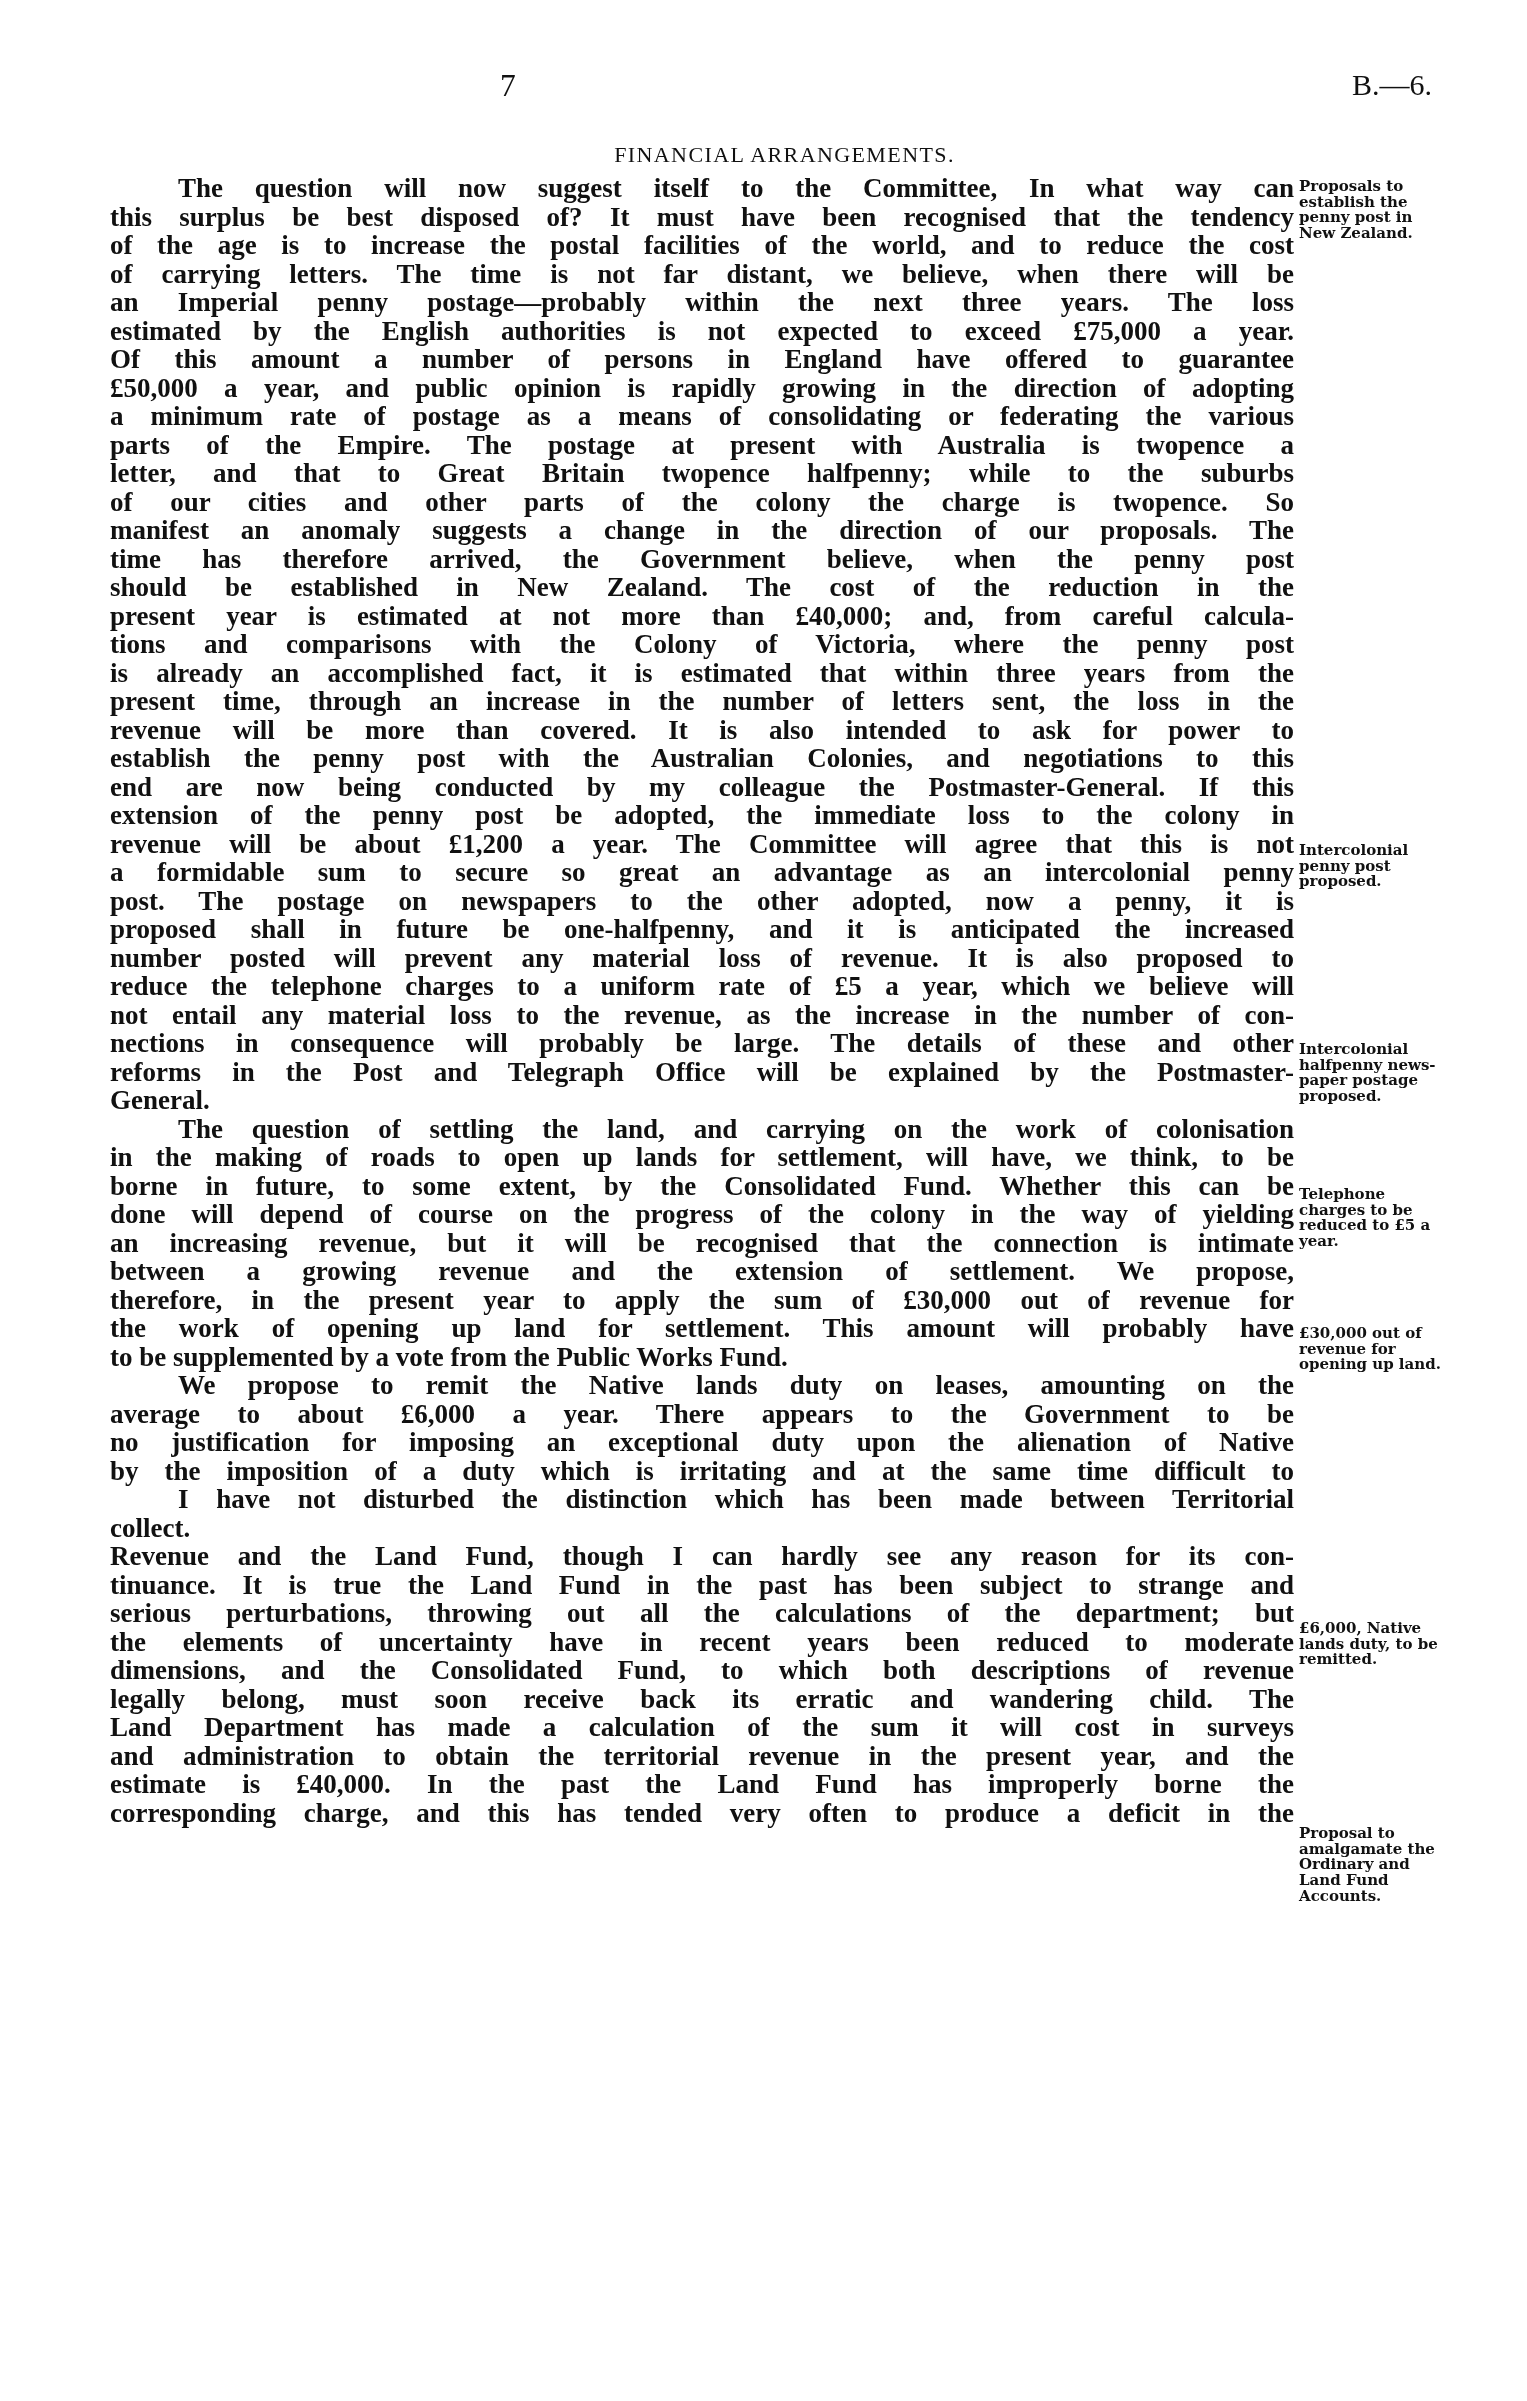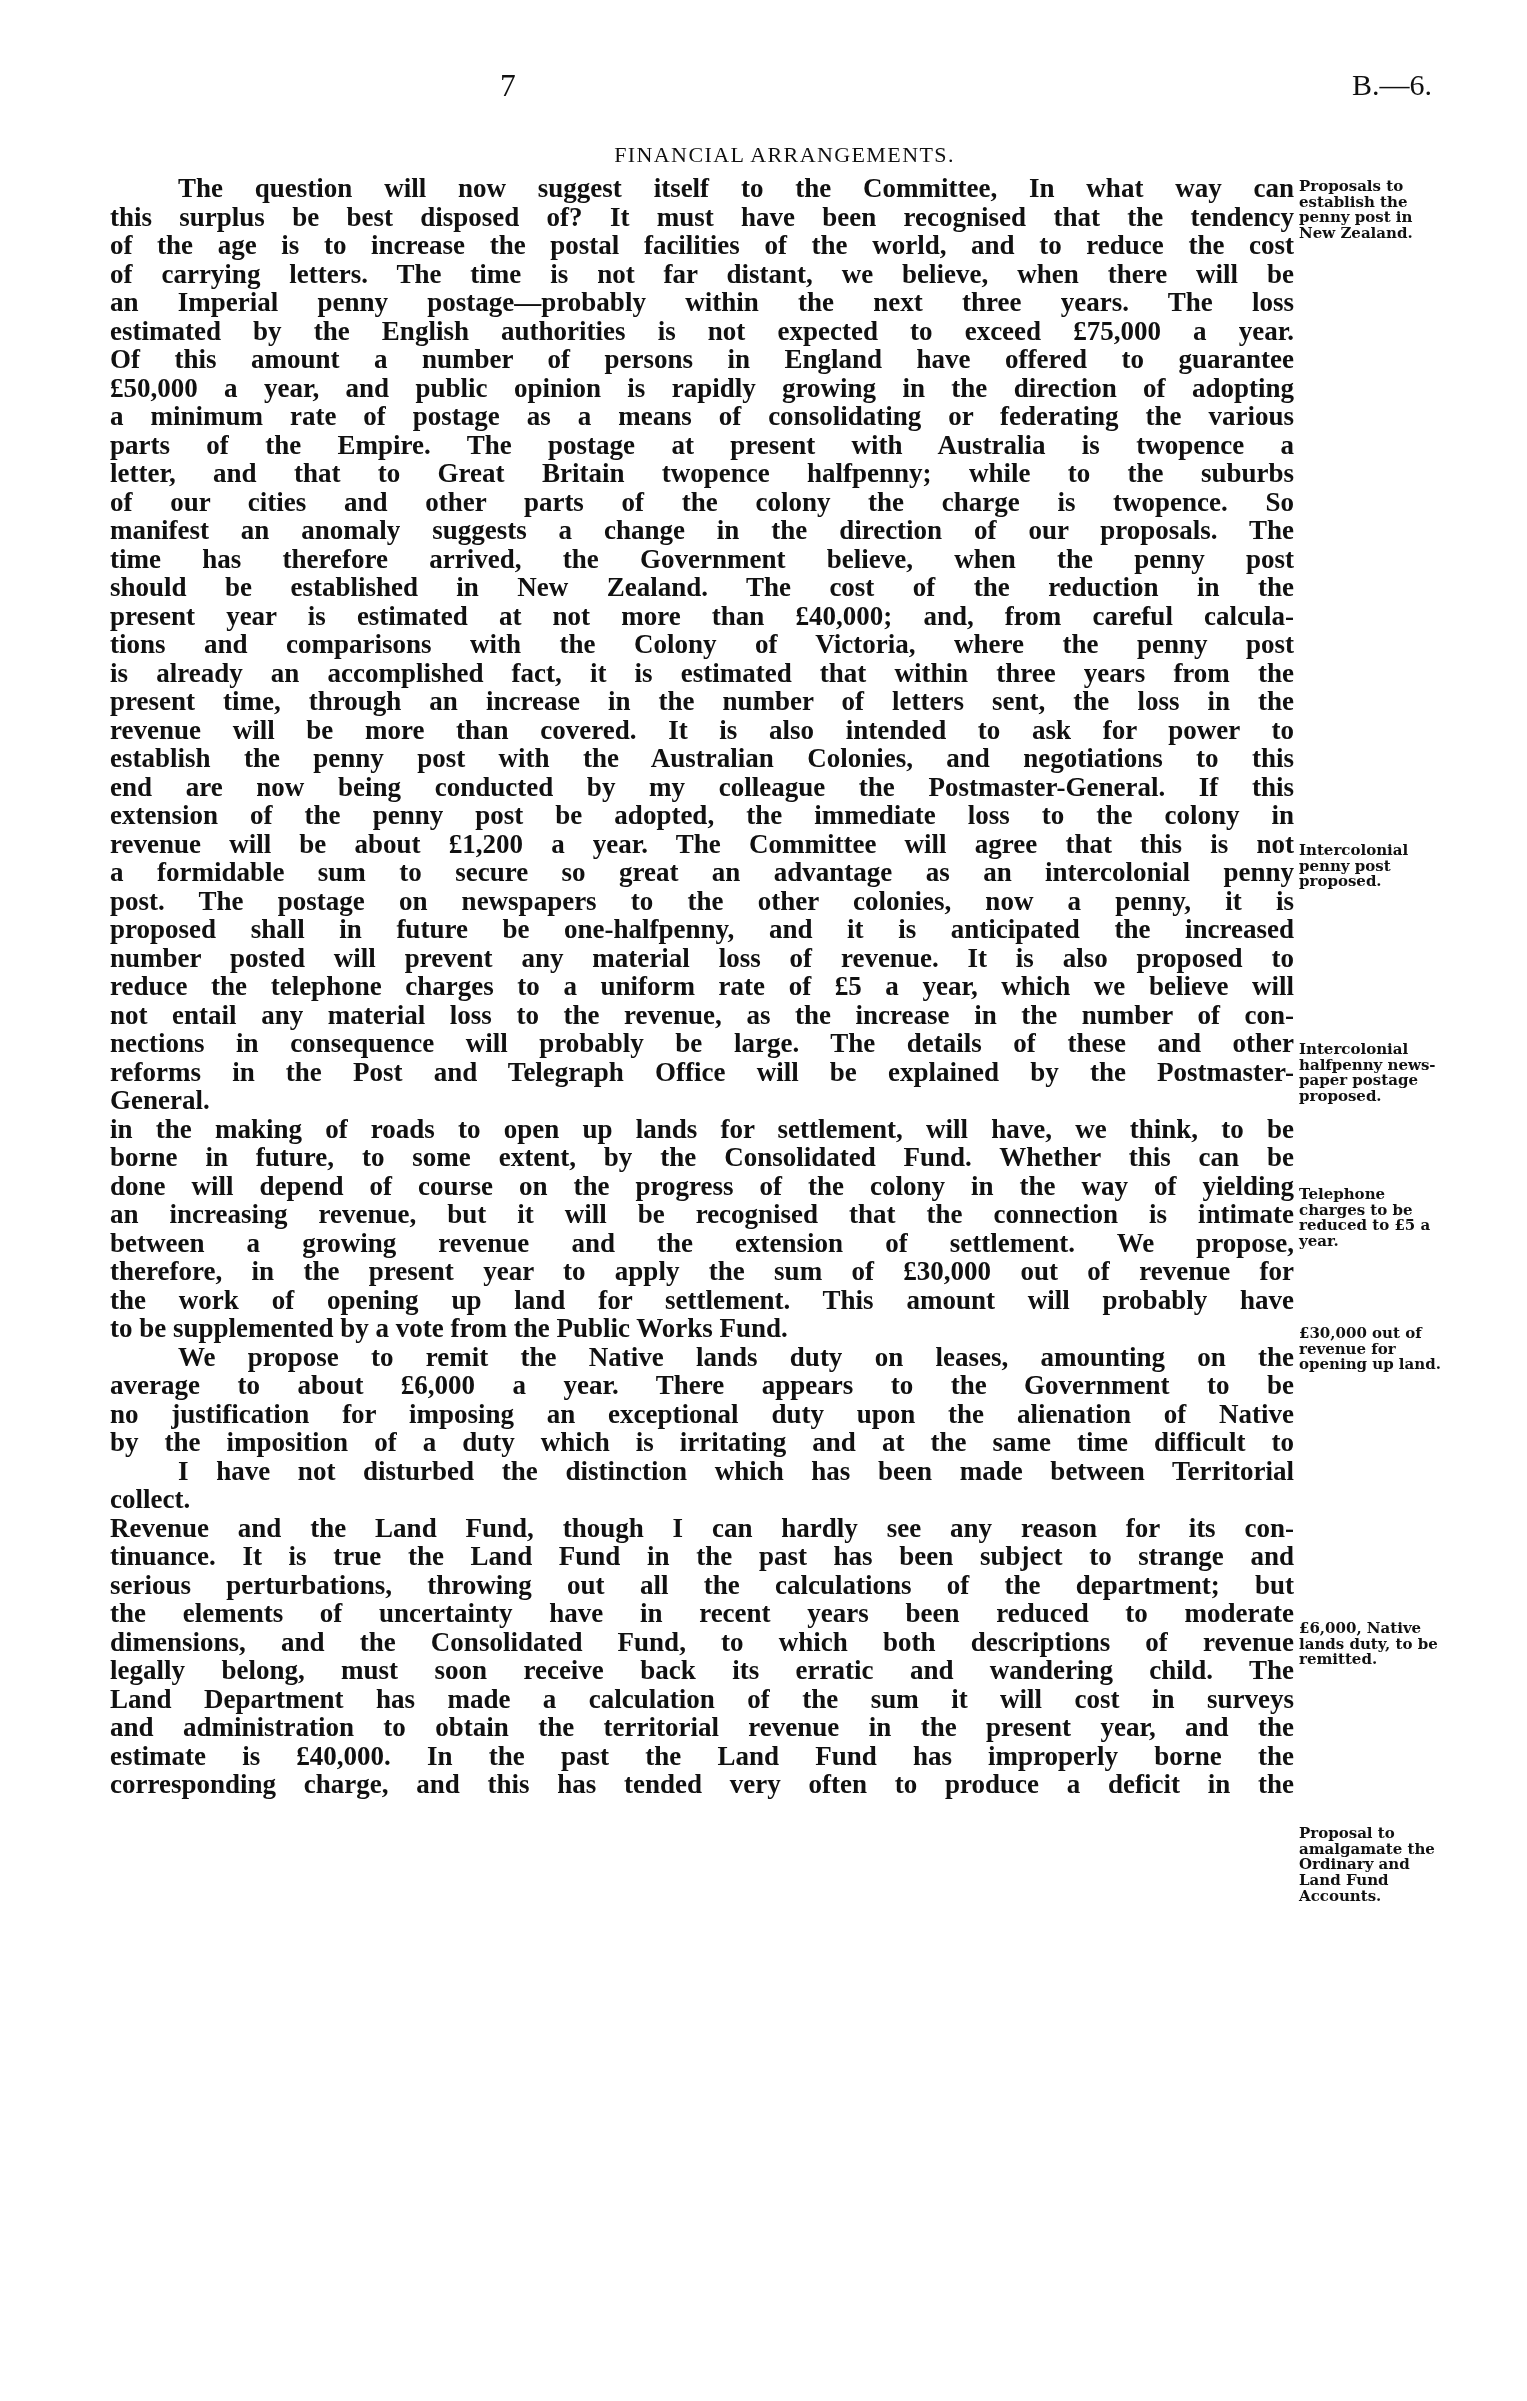--- a/index.html
+++ b/index.html
@@ -52,29 +52,30 @@
     <div class="line">present year is estimated at not more than £40,000; and, from careful calcula-</div>
     <div class="line">tions and comparisons with the Colony of Victoria, where the penny post</div>
     <div class="line">is already an accomplished fact, it is estimated that within three years from the</div>
     <div class="line">present time, through an increase in the number of letters sent, the loss in the</div>
     <div class="line">revenue will be more than covered. It is also intended to ask for power to</div>
     <div class="line">establish the penny post with the Australian Colonies, and negotiations to this</div>
     <div class="line">end are now being conducted by my colleague the Postmaster-General. If this</div>
     <div class="line">extension of the penny post be adopted, the immediate loss to the colony in</div>
     <div class="line">revenue will be about £1,200 a year. The Committee will agree that this is not</div>
     <div class="line">a formidable sum to secure so great an advantage as an intercolonial penny</div>
-    <div class="line">post. The postage on newspapers to the other colonies, now a penny, it is</div>
+    <div class="line">post. The postage on newspapers to the other adopted, now a penny, it is</div>
     <div class="line">proposed shall in future be one-halfpenny, and it is anticipated the increased</div>
     <div class="line">number posted will prevent any material loss of revenue. It is also proposed to</div>
     <div class="line">reduce the telephone charges to a uniform rate of £5 a year, which we believe will</div>
     <div class="line">not entail any material loss to the revenue, as the increase in the number of con-</div>
     <div class="line">nections in consequence will probably be large. The details of these and other</div>
     <div class="line">reforms in the Post and Telegraph Office will be explained by the Postmaster-</div>
     <div class="line last">General.</div>
 
+    <div class="line indent">The question of settling the land, and carrying on the work of colonisation</div>
     <div class="line">in the making of roads to open up lands for settlement, will have, we think, to be</div>
     <div class="line">borne in future, to some extent, by the Consolidated Fund. Whether this can be</div>
     <div class="line">done will depend of course on the progress of the colony in the way of yielding</div>
     <div class="line">an increasing revenue, but it will be recognised that the connection is intimate</div>
     <div class="line">between a growing revenue and the extension of settlement. We propose,</div>
     <div class="line">therefore, in the present year to apply the sum of £30,000 out of revenue for</div>
     <div class="line">the work of opening up land for settlement. This amount will probably have</div>
     <div class="line last">to be supplemented by a vote from the Public Works Fund.</div>
 
     <div class="line indent">We propose to remit the Native lands duty on leases, amounting on the</div>

